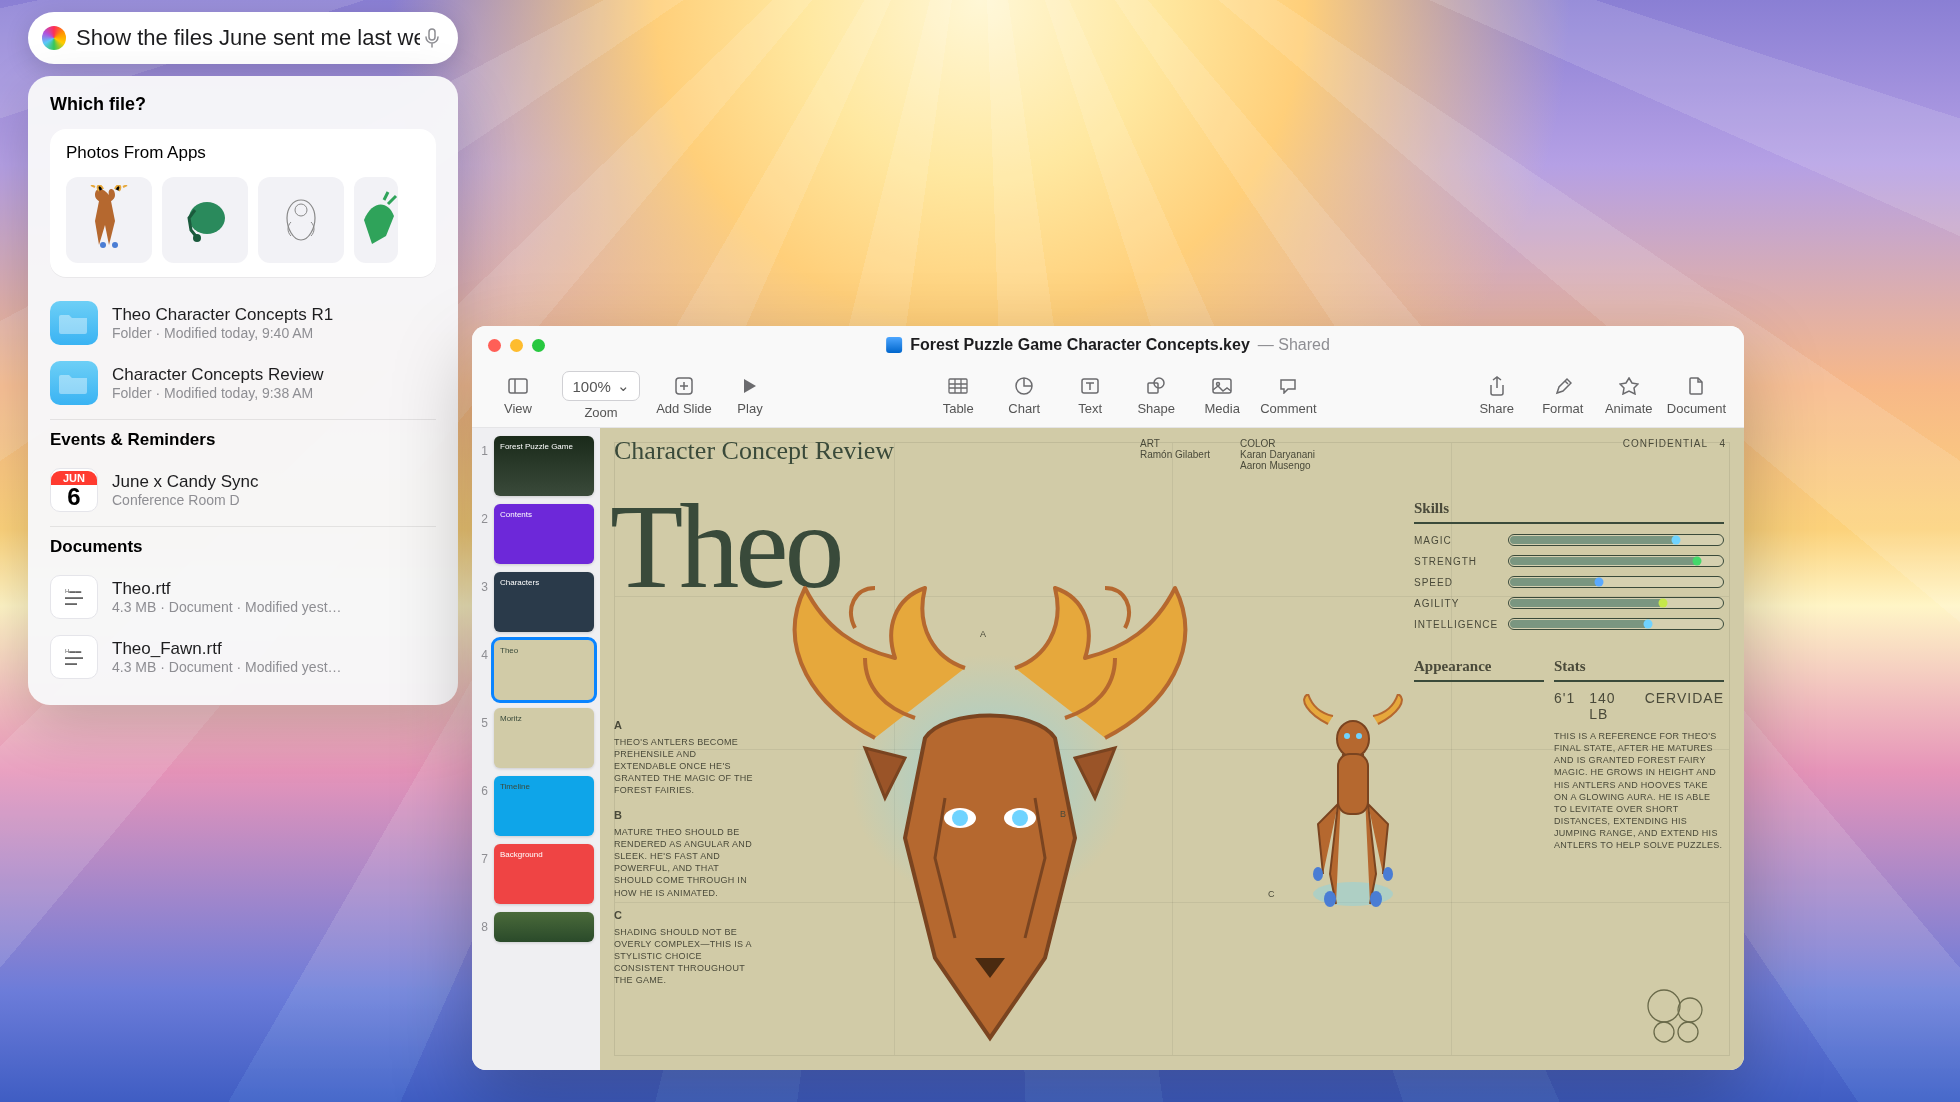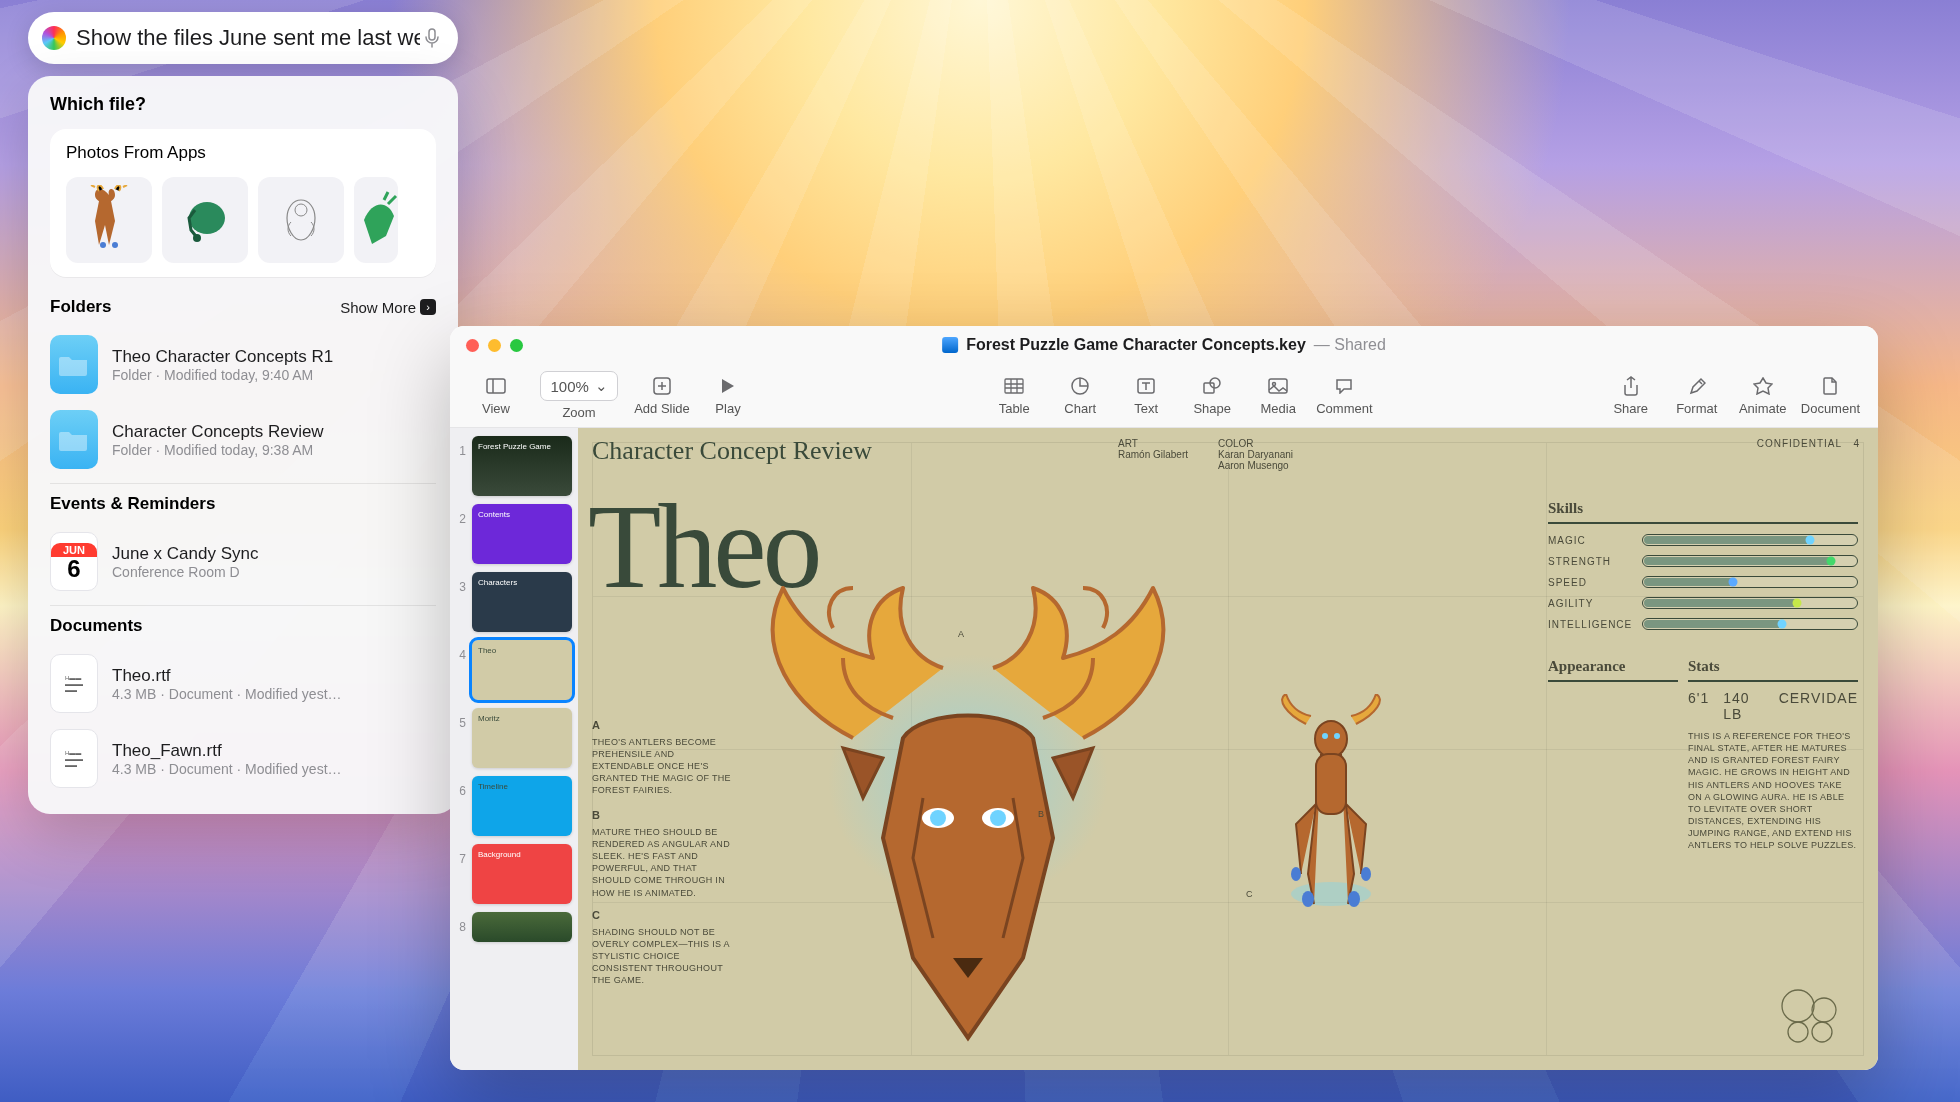--- a/index.html
+++ b/index.html
@@ -19,33 +19,33 @@
 .card{margin:0 22px 16px;background:#fff;border-radius:16px;padding:14px 16px;box-shadow:0 1px 0 rgba(0,0,0,.05)}
 .card h3{font-size:17px;font-weight:400;margin-bottom:14px}
 .photo-row{display:flex;gap:10px;overflow:hidden}
 .thumb{width:86px;height:86px;border-radius:12px;background:#f2f2f6;display:flex;align-items:center;justify-content:center;flex:none}
 .section-hdr{display:flex;justify-content:space-between;align-items:center;padding:4px 22px 10px}
 .section-hdr h3{font-size:17px;font-weight:600}
 .show-more{font-size:15px;color:#1d1d1f;display:flex;align-items:center;gap:4px;font-weight:500}
 .badge{background:#1d1d1f;color:#fff;width:16px;height:16px;border-radius:4px;display:inline-flex;align-items:center;justify-content:center;font-size:11px}
 .list{padding:0 10px}
 .row{display:flex;align-items:center;gap:14px;padding:8px 12px;border-radius:10px}
-.icon48{width:48px;height:59px;border-radius:10px;flex:none;display:flex;align-items:center;justify-content:center}
+.icon48{width:48px;height:44px;border-radius:10px;flex:none;display:flex;align-items:center;justify-content:center}
 .folder-icn{background:linear-gradient(180deg,#6dcff6,#3ab3f3)}
 .cal-icn{background:#fff;border:1px solid #e5e5ea;flex-direction:column;font-size:10px;font-weight:600}
 .cal-top{background:#ff3b30;color:#fff;width:100%;text-align:center;border-radius:9px 9px 0 0;font-size:11px;padding:1px 0}
 .cal-day{font-size:24px;line-height:1}
 .doc-icn{background:#fff;border:1px solid #e5e5ea;padding:6px;font-size:6px;color:#666;overflow:hidden;text-align:left}
 .row-main{flex:1;min-width:0}
 .row-title{font-size:17px;font-weight:500;color:#1d1d1f}
 .row-sub{font-size:14px;color:#8e8e93;white-space:nowrap;overflow:hidden;text-overflow:ellipsis}
 .sep{height:1px;background:rgba(0,0,0,.08);margin:6px 22px}
 
 
-.keynote{position:absolute;left:450px;top:326px;width:1428px;height:744px;background:#fff;border-radius:14px;box-shadow:0 30px 80px rgba(0,0,0,.25);display:flex;flex-direction:column;overflow:hidden}
+.keynote{position:absolute;left:472px;top:326px;width:1272px;height:744px;background:#fff;border-radius:14px;box-shadow:0 30px 80px rgba(0,0,0,.25);display:flex;flex-direction:column;overflow:hidden}
 .titlebar{height:38px;display:flex;align-items:center;background:rgba(248,248,248,.9);position:relative}
 .traffic{display:flex;gap:9px;padding-left:16px}
 .traffic div{width:13px;height:13px;border-radius:50%}
 .tr-r{background:#ff5f57}.tr-y{background:#febc2e}.tr-g{background:#28c840}
 .title-center{position:absolute;left:50%;transform:translateX(-50%);display:flex;align-items:center;gap:8px;font-size:16px}
 .key-icon{width:16px;height:16px;background:linear-gradient(#4da6ff,#0066cc);border-radius:3px}
 .title-name{font-weight:600;color:#1d1d1f}
 .title-shared{color:#8e8e93}
 
 .toolbar{height:64px;background:rgba(248,248,248,.9);border-bottom:1px solid #e5e5e7;display:flex;align-items:center;padding:0 18px;gap:10px}
@@ -136,27 +136,20 @@
           </div>
         <div class="thumb" style="width:44px">
             <svg width="44" height="60" viewBox="0 0 44 60">
               <path d="M10 30c8-20 24-20 30-4l-8 20-14 8z" fill="#2fa35a"></path>
               <path d="M34 14l8-8M30 10l4-8" stroke="#2fa35a" stroke-width="3"></path>
             </svg>
           </div>
       </div>
     </div>
 
-    <div class="section-hdr">
-      <h3>Folders</h3>
-      <div class="show-more">
-          <span>Show More</span>
-          <span class="badge">›</span>
-        </div>
-    </div>
     <div class="list">
       <div class="row">
         <div class="icon48 folder-icn">
             <svg width="30" height="24" viewBox="0 0 30 24">
               <path d="M2 4h8l3 3h15v14a2 2 0 01-2 2H2a2 2 0 01-2-2V6a2 2 0 012-2z" fill="rgba(255,255,255,.4)"></path>
             </svg>
           </div>
         <div class="row-main">
             <div class="row-title">Theo Character Concepts R1</div>
             <div class="row-sub">Folder · Modified today, 9:40 AM</div>

